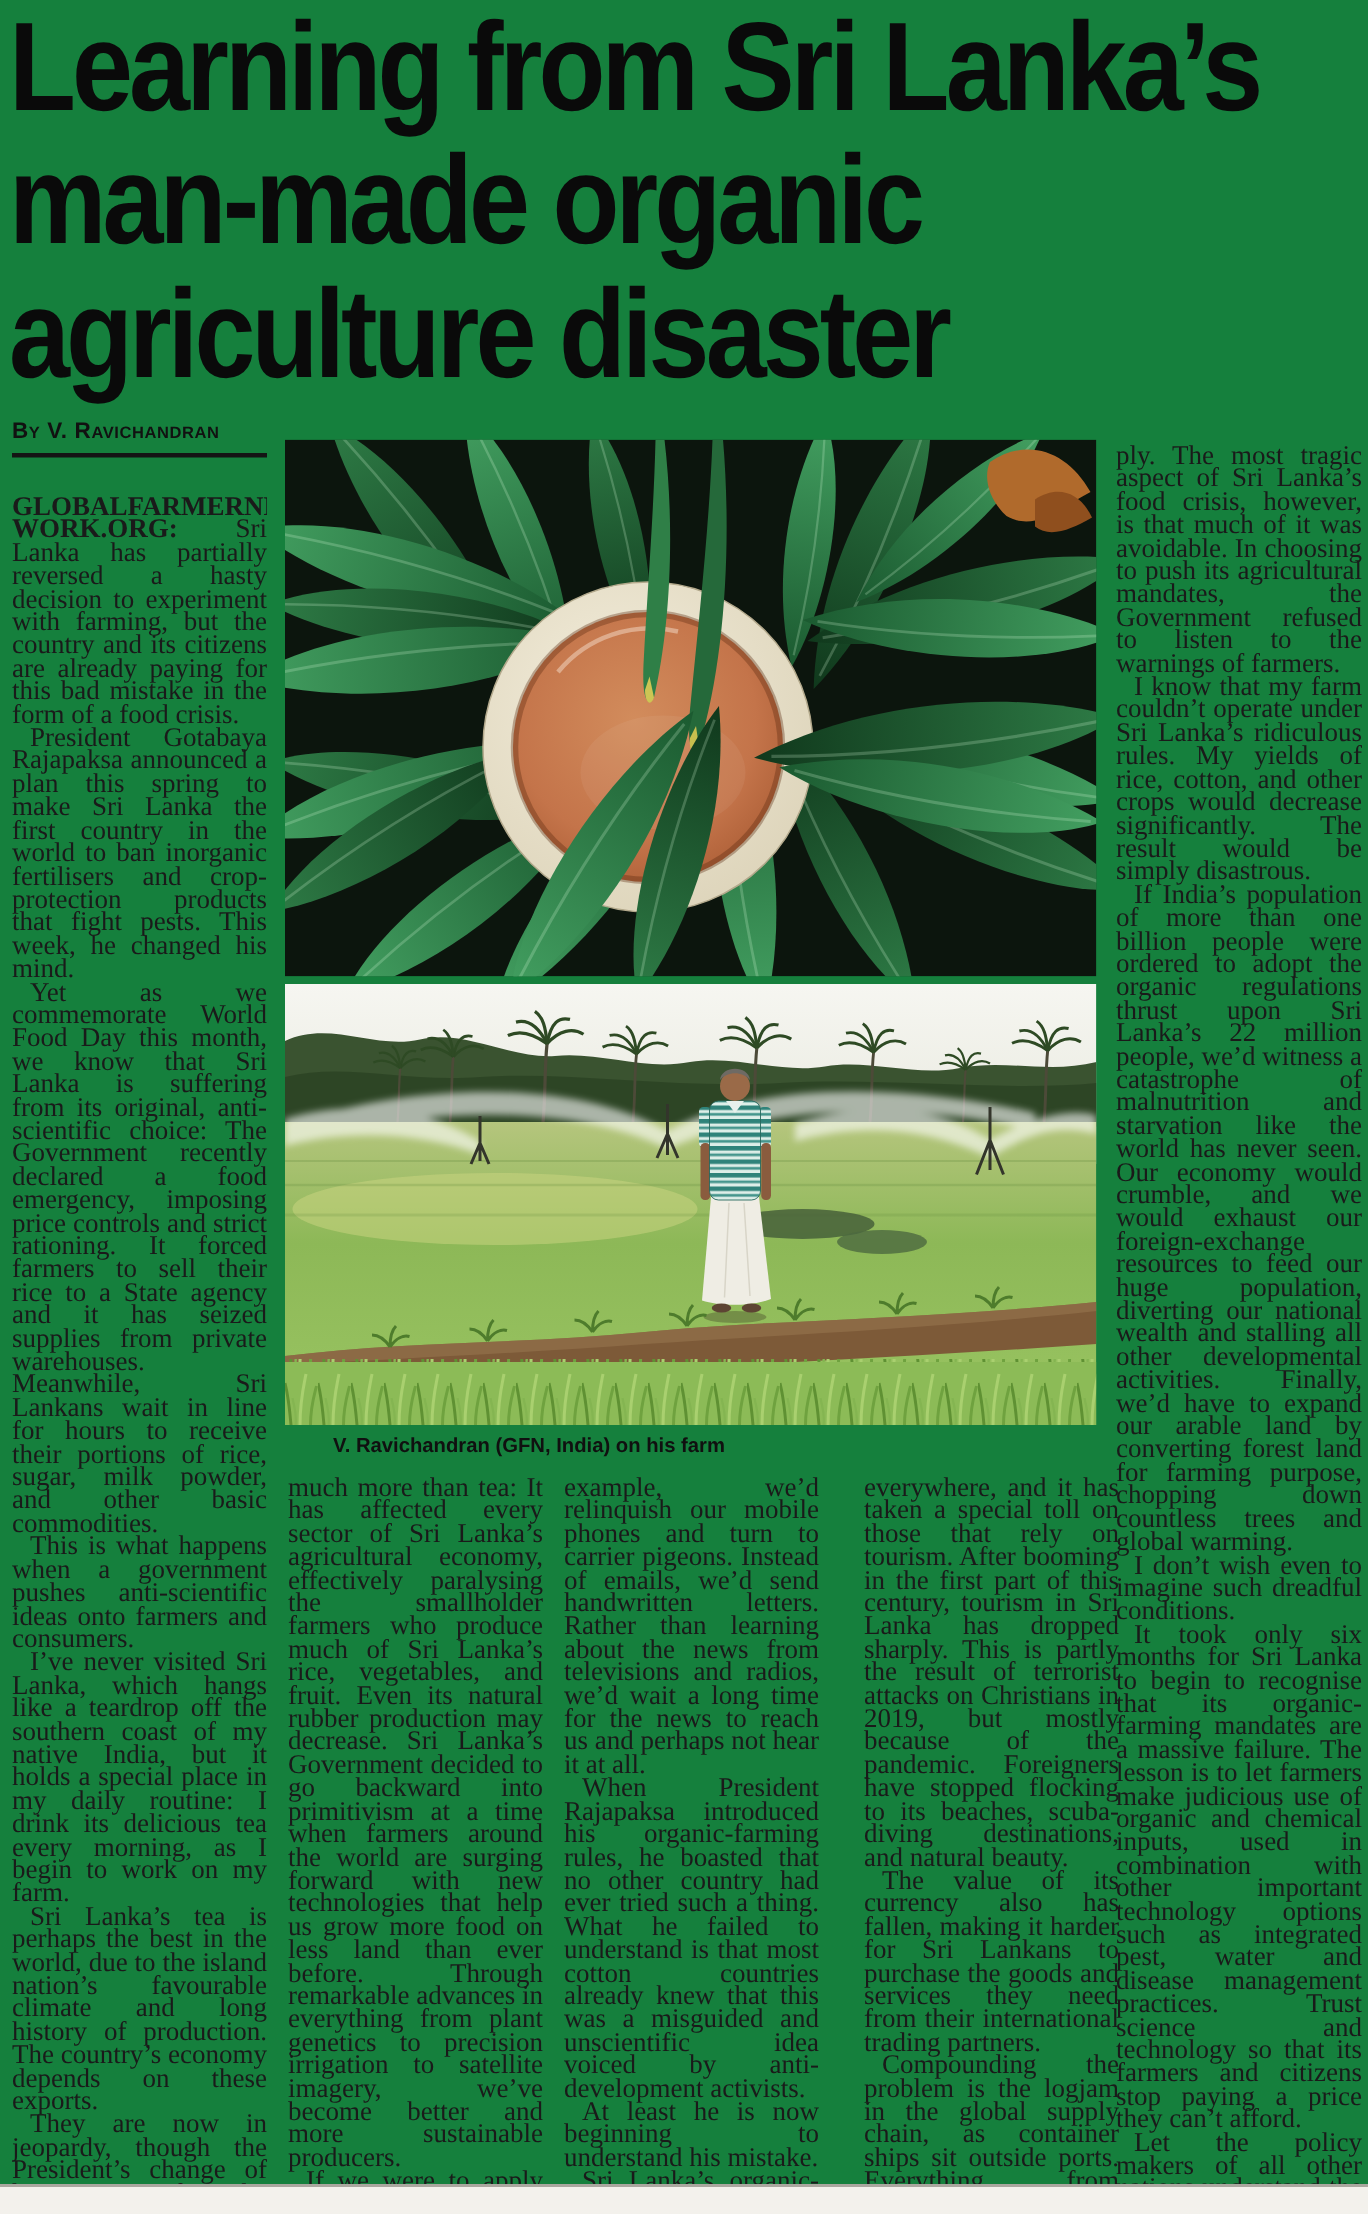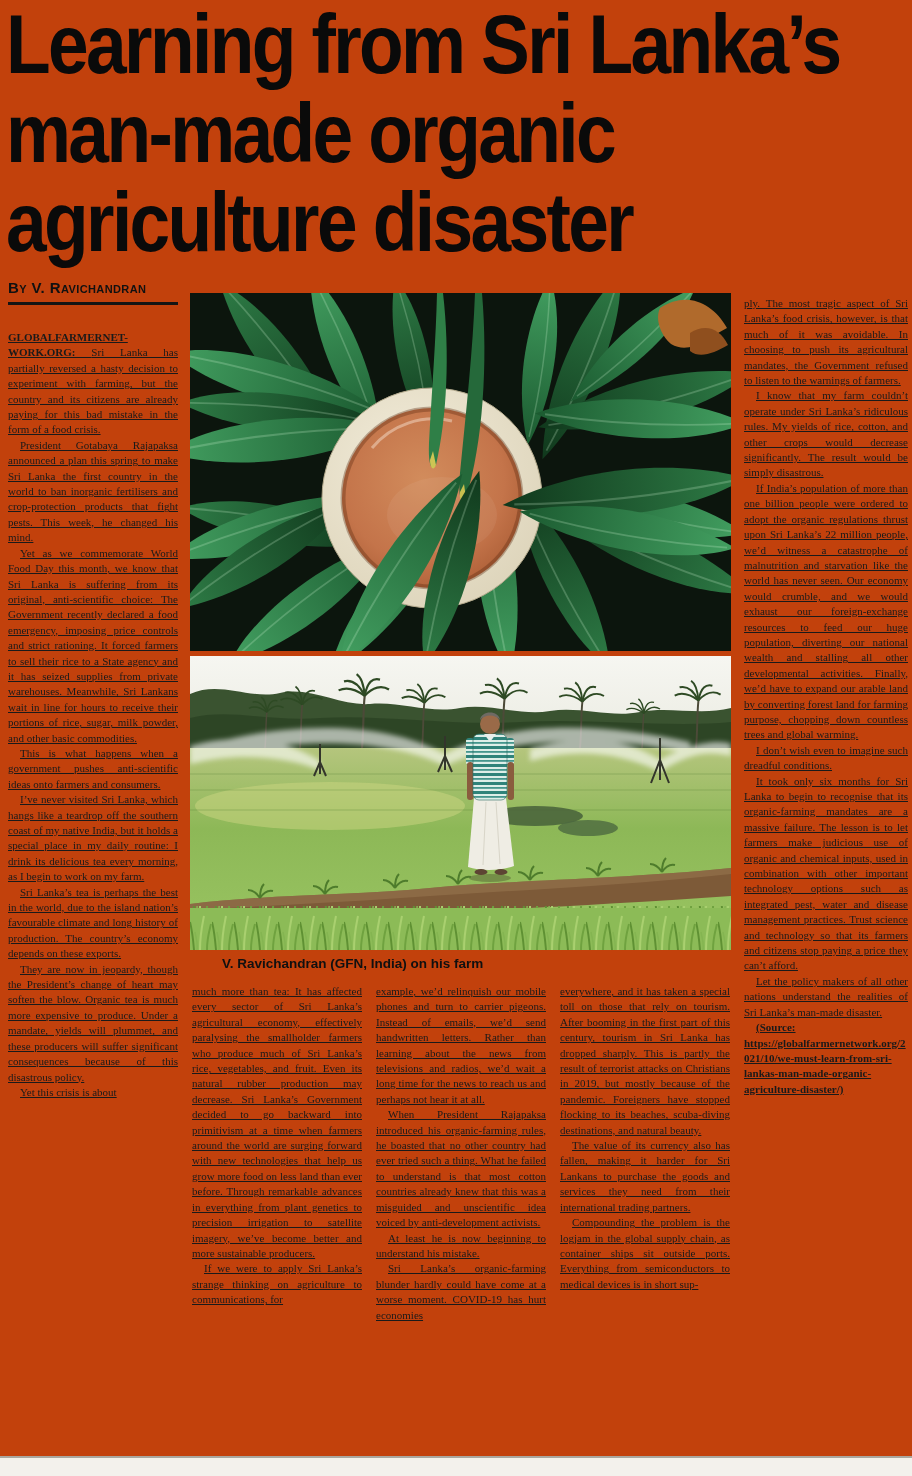--- a/index.html
+++ b/index.html
@@ -1,42 +1,42 @@
 <!DOCTYPE html>
 <html><head>
 <meta charset="utf-8">
 <style>
   html,body{margin:0;padding:0;background:#ffffff;}
-  .page{position:relative;width:912px;height:1476px;background:#c2410c;overflow:hidden;
+  .page{position:relative;width:912px;height:1476px;background:#15803d;overflow:hidden;
         font-family:"Liberation Serif",serif;color:#1a1a1a;}
 
   
   .headline{position:absolute;left:6px;top:0px;margin:0;
     font-family:"Liberation Sans",sans-serif;font-weight:700;color:#0a0a0a;
     font-size:84px;line-height:89px;letter-spacing:-3px;white-space:nowrap;
     transform:scaleX(0.87);transform-origin:0 0;}
   .hl-line{display:block;}
 
   
   .byline-wrap{position:absolute;left:8px;top:279px;width:170px;
     font-family:"Liberation Sans",sans-serif;font-weight:700;font-size:15px;
     font-variant:small-caps;letter-spacing:.4px;color:#111;
     padding-bottom:6px;border-bottom:3px solid #141414;}
 
   
-  .col{position:absolute;width:170px;font-size:11px;line-height:15.4px;
-    text-align:justify;overflow:hidden;text-decoration:underline;}
+  .col{position:absolute;width:170px;font-size:18px;line-height:15.4px;
+    text-align:justify;overflow:hidden;}
   .col p{margin:0;text-indent:12px;}
   .col p.noindent{text-indent:0;}
   .col p.bold{font-weight:700;overflow-wrap:anywhere;}
   .col p strong{font-weight:700;}
   .col1{left:8px;  top:330px;height:1126px;}
   .col2{left:192px;top:984px;height:472px;}
   .col3{left:376px;top:984px;height:472px;}
-  .col4{left:560px;top:984px;height:472px;}
+  .col4{left:576px;top:984px;height:472px;}
   .col5{left:744px;top:296px;width:164px;height:1160px;}
 
   
   .photo{position:absolute;margin:0;padding:0;overflow:hidden;}
   .photo svg{display:block;}
   .photo1{left:190px;top:293px;width:541px;height:358px;}
   .photo2{left:190px;top:656px;width:541px;height:294px;}
   .caption{position:absolute;left:193px;top:956px;width:538px;
     font-family:"Liberation Sans",sans-serif;font-weight:700;font-size:13.5px;color:#101010;margin-left:29px;}
 

